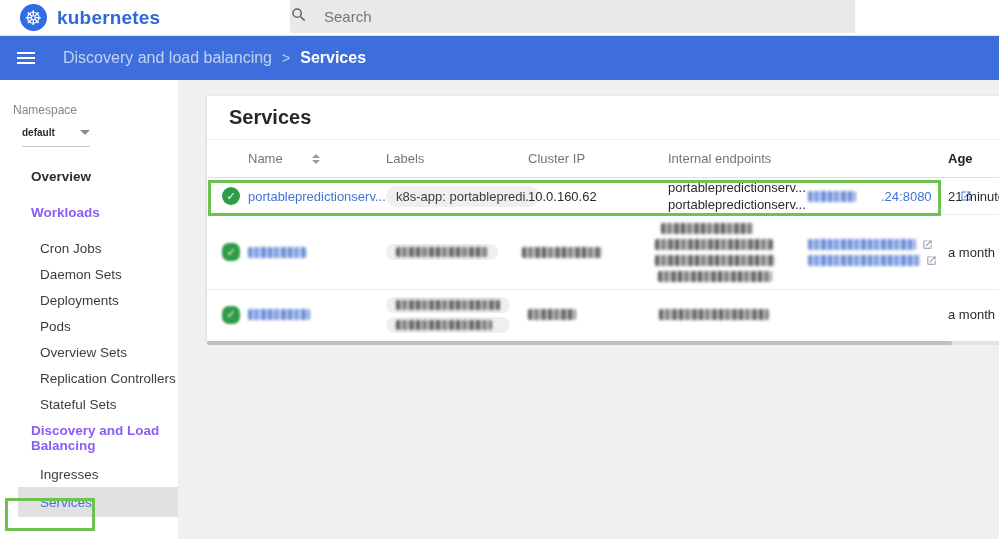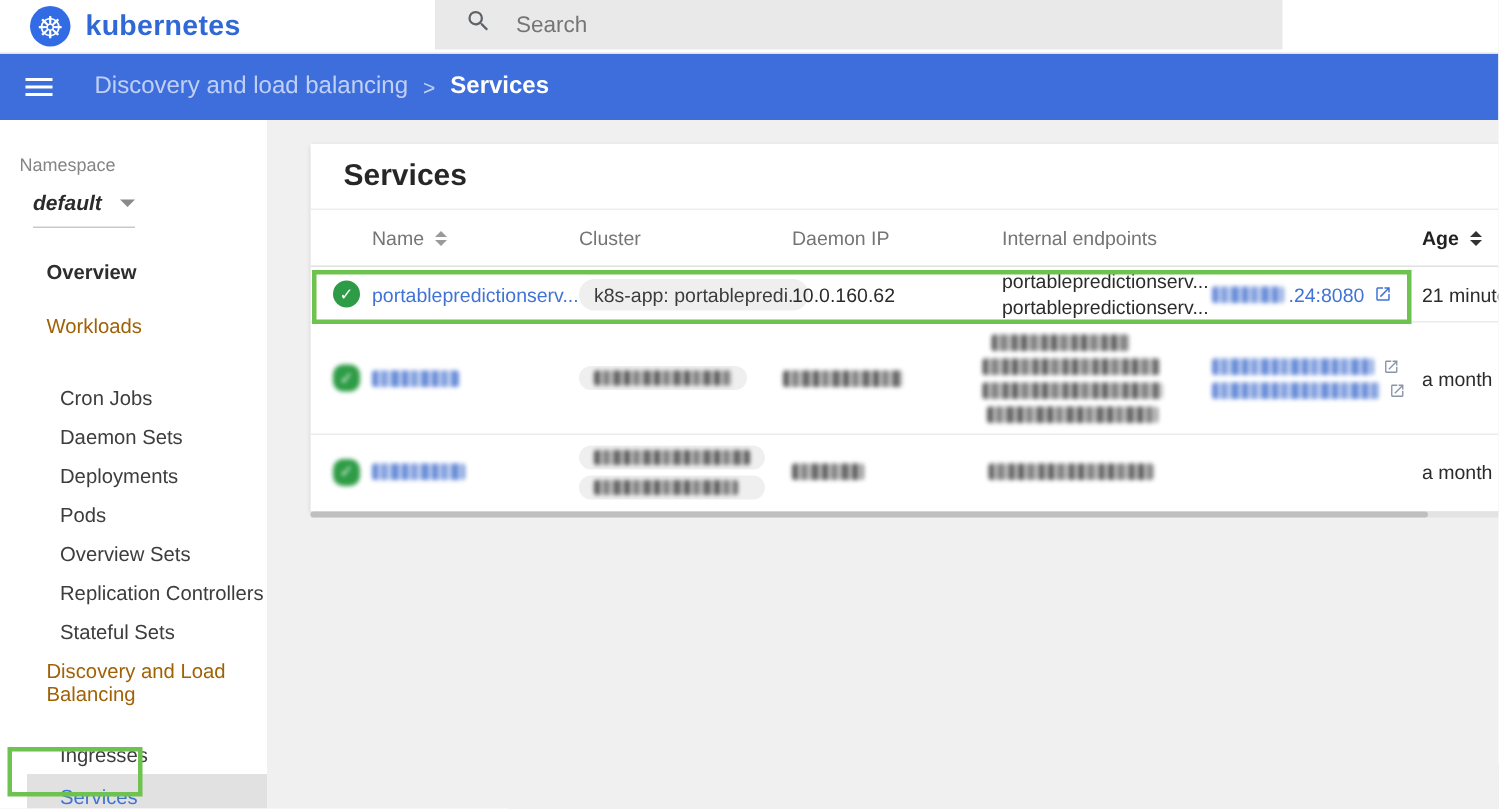--- a/index.html
+++ b/index.html
@@ -4,58 +4,58 @@
 <style>
   * { margin:0; padding:0; box-sizing:border-box; }
   body { font-family:"Liberation Sans","DejaVu Sans",sans-serif; }
   .screen { position:relative; width:999px; height:539px; overflow:hidden; background:#f0f0f0; }
 
   
   .topbar { position:absolute; left:0; top:0; width:999px; height:36px; background:#fff; border-bottom:1px solid #e2e2e2; }
   .brand { position:absolute; left:20px; top:4px; display:flex; align-items:center; gap:10px; }
   .logo { width:27px; height:27px; border-radius:50%; background:#326ce5; color:#fff; display:flex; align-items:center; justify-content:center; font-size:20px; font-family:"DejaVu Sans",sans-serif; line-height:1; }
   .brand-text { font-size:19px; font-weight:700; color:#3069d6; letter-spacing:.2px; }
-  .searchbar { position:absolute; left:290px; top:0; width:565px; height:33px; background:#e9e9e9; display:flex; align-items:center; padding-left:20px; gap:16px; }
+  .searchbar { position:absolute; left:290px; top:0; width:565px; height:33px; background:#e9e9e9; display:flex; align-items:center; gap:16px; }
   .searchbar svg { fill:#5f6368; }
   .searchbar input { border:none; outline:none; background:transparent; font-size:15px; color:#444; width:440px; font-family:inherit; }
   .searchbar input::placeholder { color:#757575; }
 
   
   .appbar { position:absolute; left:0; top:36px; width:999px; height:44px; background:#3d6edc; display:flex; align-items:center; }
   .hamburger { width:18px; margin-left:17px; cursor:pointer; }
   .hamburger span { display:block; width:18px; height:2px; background:#fff; margin:3px 0; }
   .breadcrumb { margin-left:28px; font-size:16px; display:flex; align-items:center; gap:10px; }
   .bc-parent { color:rgba(255,255,255,.68); }
   .bc-sep { color:rgba(255,255,255,.68); font-size:14px; }
   .bc-current { color:#fff; font-weight:700; }
 
   
   .sidebar { position:absolute; left:0; top:80px; width:178px; height:459px; background:#fff; }
   .ns-label { margin:23px 0 0 13px; font-size:12px; color:#858585; }
   .ns-select { margin:10px 0 0 22px; width:68px; display:flex; align-items:center; justify-content:space-between; cursor:pointer; border-bottom:1px solid #c9c9c9; padding-bottom:8px; }
-  .ns-value { font-size:14px; font-weight:700; color:#2b2b2b;font-style:italic; }
+  .ns-value { font-size:10px; font-weight:700; color:#2b2b2b; }
   .caret-down { width:0; height:0; border-left:5px solid transparent; border-right:5px solid transparent; border-top:5px solid #8a8a8a; }
   .nav { margin-top:16px;padding-left:18px; }
   .nav-item { display:flex; align-items:center; height:26px; font-size:13.5px; color:#3d3d3d; padding-left:22px; cursor:pointer; }
-  .nav-item.section { font-weight:400; color:#a16207; padding-left:13px; font-size:13.5px; }
+  .nav-item.section { font-weight:700; color:#8b5cf6; padding-left:13px; font-size:13.5px; }
   .nav-item.top { font-weight:700; color:#2e2e2e; padding-left:13px; margin-bottom:10px; }
   .nav-item.gap-before { margin-top:8px; }
-  .nav-item.small-gap { margin-top:22px; }
+  .nav-item.small-gap { margin-top:10px; }
   .nav-item.active { height:30px; background:#e1e1e1; color:#4173d6; }
 
   
   .card { position:absolute; left:207px; top:96px; width:810px; height:245px; background:#fff; box-shadow:0 1px 3px rgba(0,0,0,.18); }
   .card-title-row { height:44px; display:flex; align-items:center; padding-left:22px; border-bottom:1px solid #ededed; }
   .card-title { font-size:20px; color:rgba(0,0,0,.85); }
   .thead { position:relative; height:38px; border-bottom:1px solid #e0e0e0; font-size:13px; color:#757575; }
   .row { position:relative; border-bottom:1px solid #ececec; font-size:13px; color:#2b2b2b; }
   .row.r1 { height:37px; }
   .row.r2 { height:75px; }
   .row.r3 { height:49px; border-bottom:none; }
-  .cell { position:absolute; top:0; bottom:0; display:flex; align-items:center; white-space:nowrap; }
+  .cell { position:absolute; top:0; bottom:0; display:flex; align-items:center; white-space:nowrap;gap:22px; }
   .c-icon { left:15px; } .c-name { left:41px; } .c-labels { left:179px; }
   .c-ip { left:321px; } .c-internal { left:461px;justify-content:flex-end; } .c-external { left:601px; } .c-age { left:741px; }
   .th-age { font-weight:700; color:#212121; }
   .sort { display:inline-flex; flex-direction:column; gap:2px; margin-left:7px; }
   .sort i { display:block; width:0; height:0; border-left:4px solid transparent; border-right:4px solid transparent; }
   .sort .up { border-bottom:4px solid #9a9a9a; }
   .sort .dn { border-top:4px solid #9a9a9a; }
   .sort.dark .up { border-bottom-color:#333; }
   .sort.dark .dn { border-top-color:#333; }
 
@@ -146,24 +146,24 @@
 
     <div class="thead">
       <div class="cell c-name">
         <span>Name</span>
         <span class="sort">
             <i class="up"></i>
             <i class="dn"></i>
           </span>
       </div>
       <div class="cell c-labels">
-          <span>Cluster</span>
+          <span>Labels</span>
         </div>
       <div class="cell c-ip">
-          <span>Daemon IP</span>
+          <span>Cluster IP</span>
         </div>
       <div class="cell c-internal">
           <span>Internal endpoints</span>
         </div>
       <div class="cell c-age th-age">
         <span>Age</span>
         <span class="sort dark">
             <i class="up"></i>
             <i class="dn"></i>
           </span>

